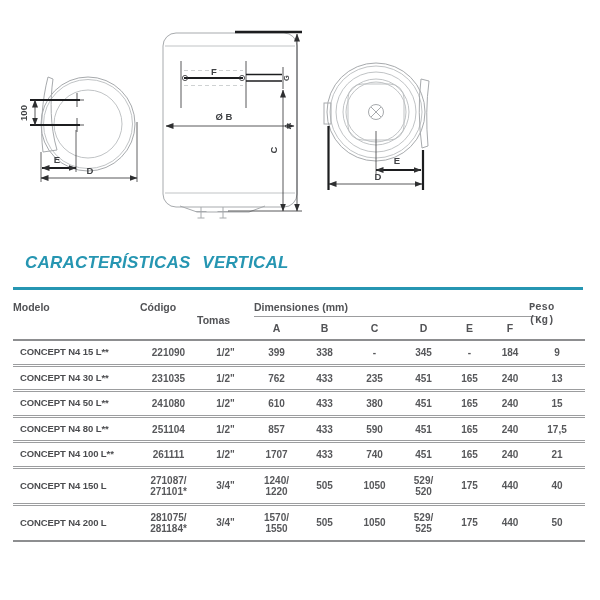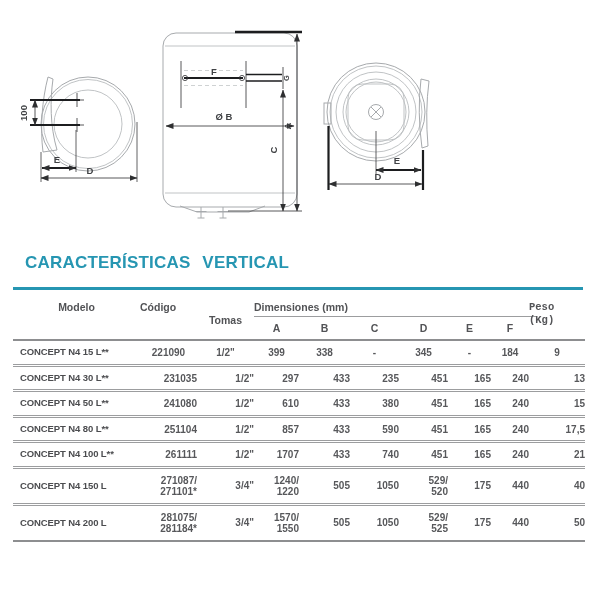--- a/index.html
+++ b/index.html
@@ -12,41 +12,41 @@
   .outline-light{fill:none;stroke:#b9bcbe;stroke-width:0.9;}
   .dim{stroke:#2e2f31;stroke-width:0.8;fill:none;}
   .dimthick{stroke:#1c1d1f;stroke-width:2.2;fill:none;}
   .ext{stroke:#3a3b3d;stroke-width:0.8;fill:none;}
   .dash{stroke:#c3c6c8;stroke-width:0.8;fill:none;stroke-dasharray:4 3;}
   .lbl{font-family:"Liberation Sans",sans-serif;font-size:9.5px;font-weight:bold;fill:#404245;}
   .lbl-sm{font-family:"Liberation Sans",sans-serif;font-size:7.5px;font-weight:bold;fill:#404245;}
 
   
   #section-title{position:absolute;left:25px;top:253px;color:#2696b2;
-      font-size:17px;font-weight:bold;letter-spacing:0.2px;word-spacing:7px;}
+      font-size:17px;font-weight:bold;letter-spacing:0.2px;word-spacing:7px;font-style:italic;}
   #title-rule{position:absolute;left:13px;top:287px;width:570px;height:3px;background:#2696b2;}
 
   
   #spec-table{position:absolute;left:13px;top:296px;width:572px;border-collapse:collapse;
       table-layout:fixed;color:#57585b;border-bottom:2px solid #8d8e90;}
   #spec-table th{font-size:10.5px;font-weight:bold;color:#525356;padding:0;}
   #spec-table thead tr.h1 th{vertical-align:top;padding-top:5px;}
-  th.th-modelo{text-align:center;padding-left:7px;}
+  th.th-modelo{text-align:left;padding-left:7px;}
   th.th-codigo,th.th-peso{text-align:left;}
-  th.th-tomas{text-align:center;padding-top:18px !important;}
+  th.th-tomas{text-align:left;padding-top:18px !important;}
   th.th-peso{white-space:pre-line;line-height:1.25;font-family:Liberation Mono, monospace;}
   th.th-dim{text-align:left;}
   .dim-rule{height:1px;background:#9c9d9f;margin:3px -8px 0 0;}
   #spec-table thead tr.h2 th{height:22px;vertical-align:middle;text-align:center;font-size:10.5px;}
   #spec-table tbody td{font-size:10px;font-weight:bold;text-align:center;vertical-align:middle;
       padding:6px 0 5px 0;white-space:pre-line;line-height:1.15;color:#57585b;}
   #spec-table tbody td.model{text-align:left;padding-left:7px;font-size:9.5px;color:#4b4c4f;
       letter-spacing:-0.1px;margin-top:24px;}
   #spec-table tbody tr:first-child td{border-top:2px solid #8d8e90;}
-  #spec-table tbody tr + tr td{border-top:3px double #9c9d9f;text-align:right;}
+  #spec-table tbody tr + tr td{border-top:3px double #9c9d9f;}
 </style>
 </head>
 <body>
 
 <div id="page">
 
   <svg id="drawings" width="600" height="250" viewBox="0 0 600 250">
     <defs>
       <marker id="arr" viewBox="0 0 8 6" refX="7.5" refY="3" markerWidth="8" markerHeight="6" orient="auto-start-reverse" markerUnits="userSpaceOnUse">
         <path d="M0,0 L8,3 L0,6 Z" fill="#2e2f31"></path>
@@ -193,21 +193,21 @@
           <td>-</td>
           <td>345</td>
           <td>-</td>
           <td>184</td>
           <td>9</td>
         </tr>
         <tr>
           <td class="model">CONCEPT N4 30 L**</td>
           <td>231035</td>
           <td>1/2"</td>
-          <td>297</td>
+          <td>762</td>
           <td>433</td>
           <td>235</td>
           <td>451</td>
           <td>165</td>
           <td>240</td>
           <td>13</td>
         </tr>
         <tr>
           <td class="model">CONCEPT N4 50 L**</td>
           <td>241080</td>

